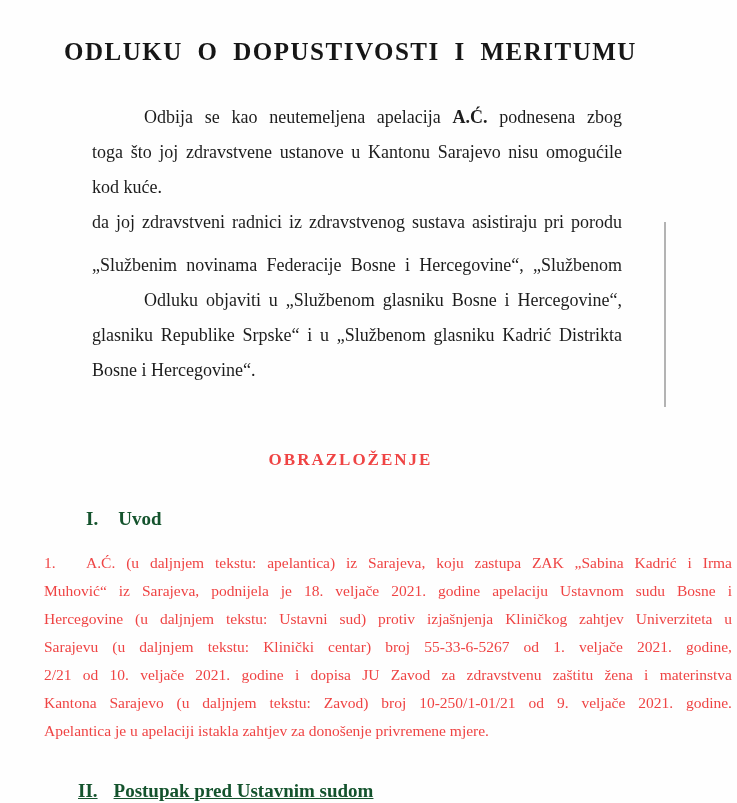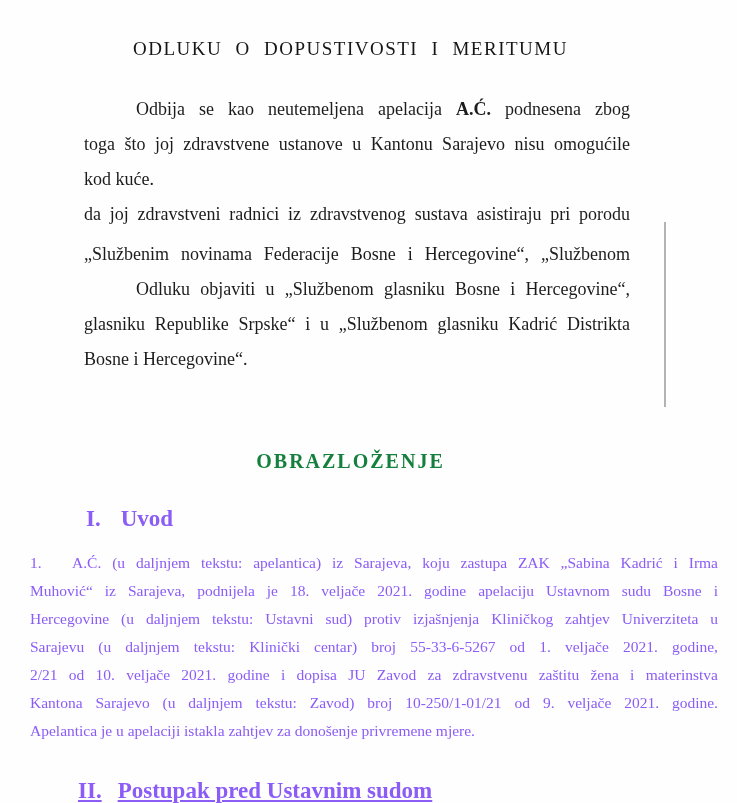--- a/index.html
+++ b/index.html
@@ -15,32 +15,32 @@
     background: #fefefe;
     overflow: hidden;
   }
 
   
   .title-wrap {
     position: absolute; top: 38px; left: 0; right: 36px;
     text-align: center;
   }
   .doc-title {
-    font-size: 19px; font-weight: normal;
+    font-size: 25px; font-weight: bold;
     letter-spacing: 1.5px; word-spacing: 7px;
     color: #161616;
   }
 
   
   .operative {
     position: absolute; left: 84px; top: 92px; width: 546px;
     font-size: 18px; line-height: 35px;
     color: #1c1c1c;
   }
-  .operative .para { margin: 0; }
+  .operative .para { margin: 8px; }
   .operative .para + .para { margin-top: 5px; }
   .jline {
     text-align: justify;
     text-align-last: justify;
     white-space: normal;
   }
   .jline.last { text-align-last: left; }
   .indent-first { text-indent: 52px; }
   b.inline-bold { font-weight: bold; }
 
@@ -50,41 +50,41 @@
     left: 664px; top: 222px;
     width: 2px; height: 185px;
   }
 
   
   .section-heading-wrap {
     position: absolute; top: 450px; left: 0; right: 36px;
     text-align: center;
   }
   .section-heading {
-    font-size: 20px; font-weight: bold;
+    font-size: 17px; font-weight: bold;
     letter-spacing: 2px; word-spacing: 4px;
-    color: #15803d;
+    color: #ef4444;
   }
 
   
   .subheading {
     position: absolute;
-    font-size: 23px; font-weight: bold; color: #8b5cf6;
+    font-size: 19px; font-weight: bold; color: #14532d;
     line-height: 26px;
   }
   .subheading-1 { top: 506px; left: 86px; }
   .subheading-2 { top: 778px; left: 78px; text-decoration: underline; }
   .subheading .h-label { margin-left: 20px; }
   .subheading-2 .h-label { margin-left: 16px; }
 
   
   .body-para {
-    position: absolute; top: 549px; left: 30px; width: 688px;
+    position: absolute; top: 549px; left: 44px; width: 688px;
     font-size: 15.5px; line-height: 28px;
-    color: #8b5cf6;
+    color: #ef4444;
   }
   .para-number {
     display: inline-block; width: 42px;
   }
 </style>
 </head>
 <body>
 
 <div class="page">
 

